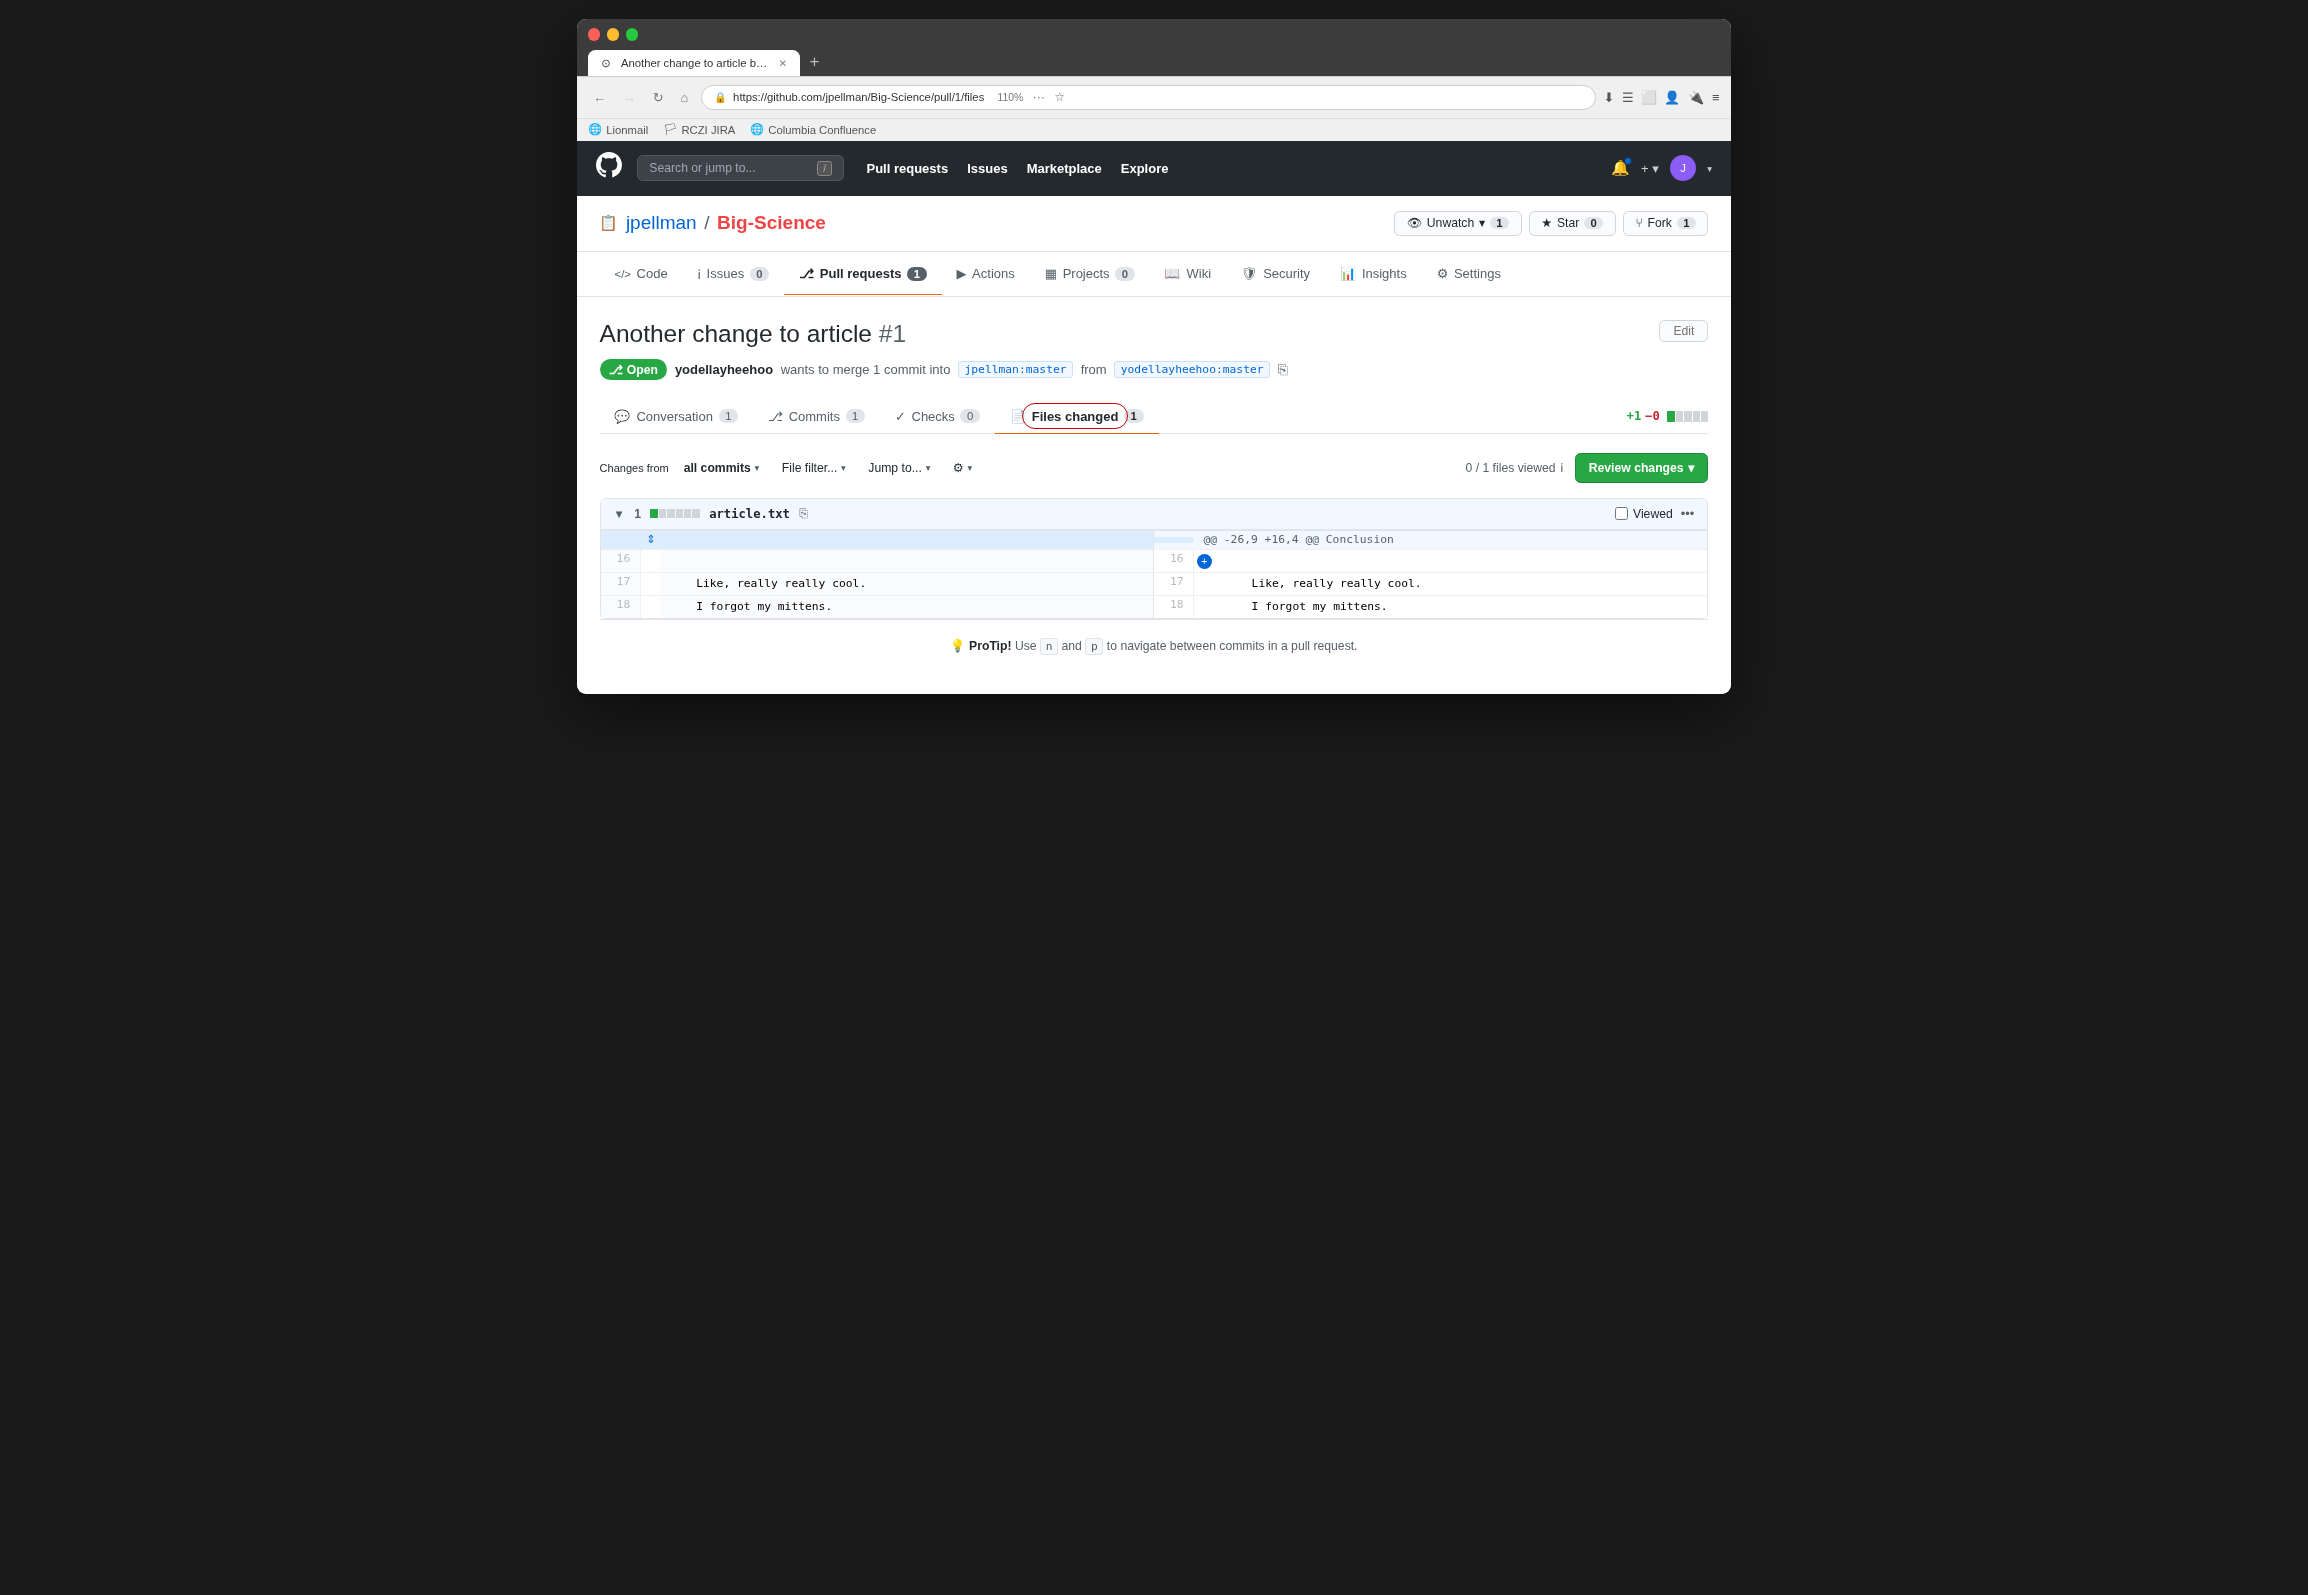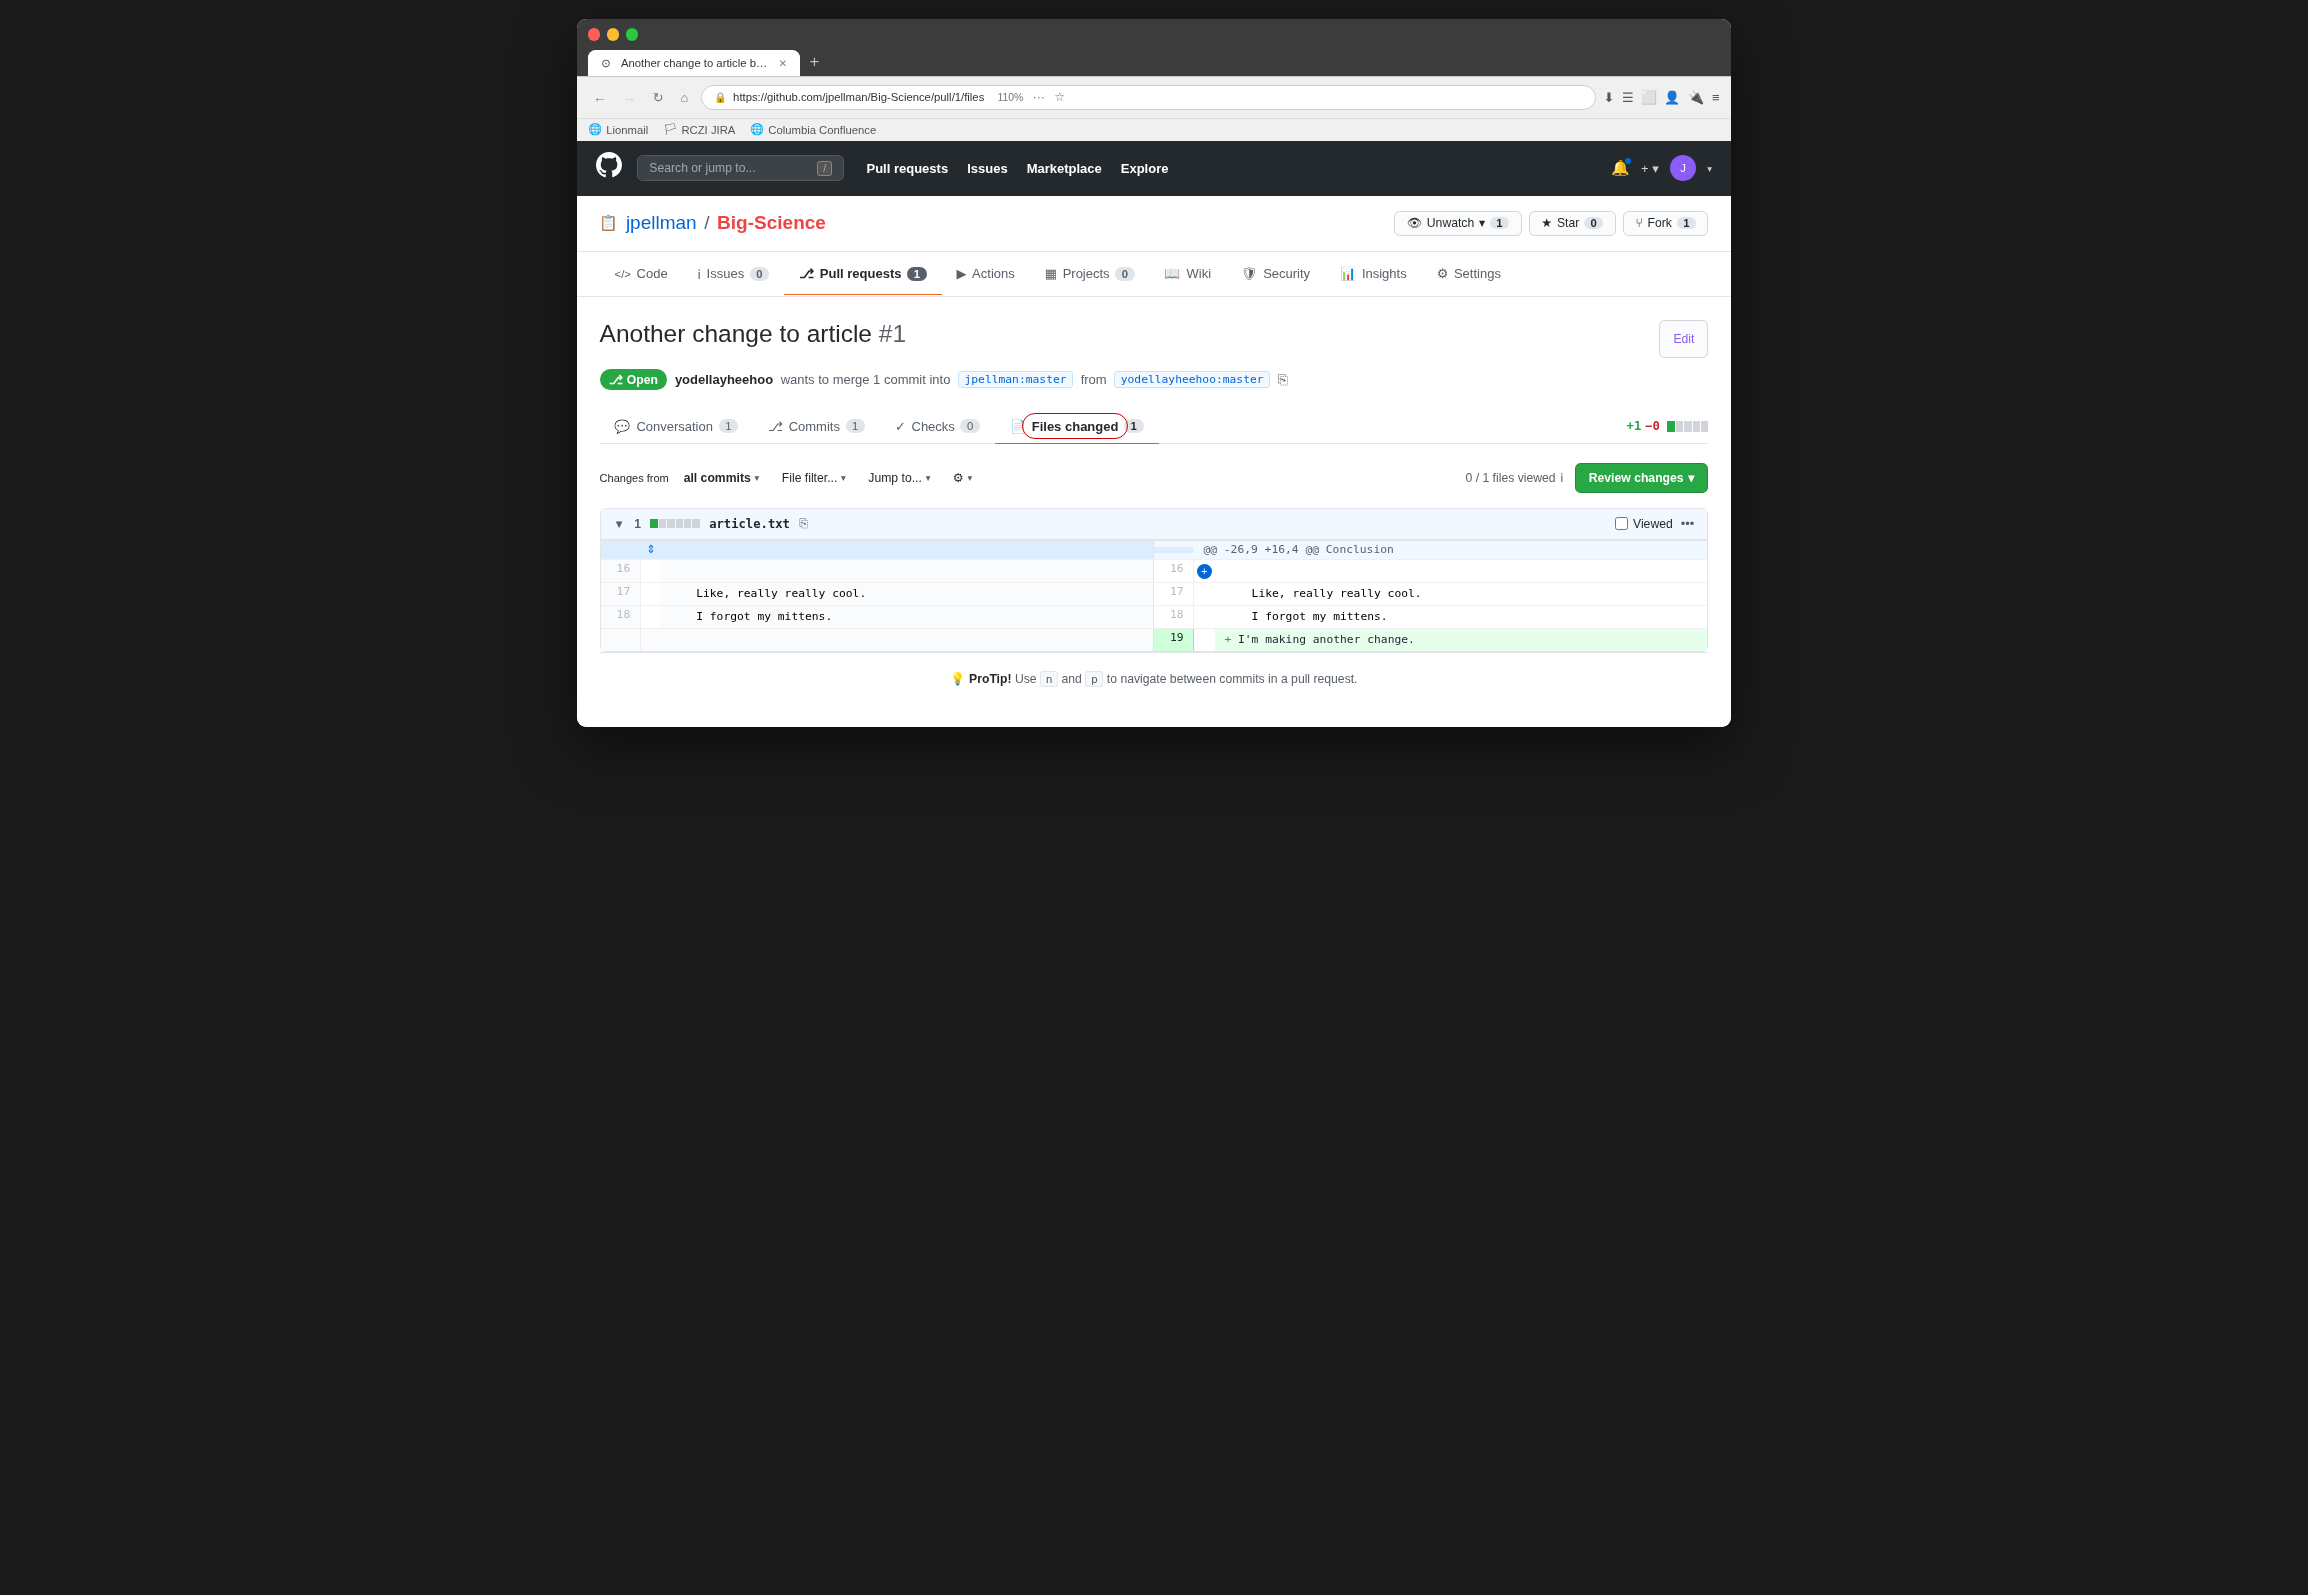--- a/index.html
+++ b/index.html
@@ -347,23 +347,23 @@
       font-weight: 400;
       color: #24292e;
     }
 
     .pr-title .pr-num { color: #586069; font-weight: 300; }
 
     .edit-btn {
       background: #fafbfc;
       border: 0.9px solid #d1d5da;
       border-radius: 5.6px;
-      padding: 11px 13px;
-      font-size: 12.2px;
-      color: #8b5cf6;
+      padding: 3px 13px;
+      font-size: 12.2px;
+      color: #737373;
       cursor: pointer;
     }
 
     .pr-subtitle {
       display: flex;
       align-items: center;
       gap: 7.5px;
       font-size: 13px;
       color: #586069;
       margin-bottom: 19px;
@@ -975,32 +975,20 @@
             <span style="width:19px;padding:1.9px 2.8px;"></span>
             <span class="code-content" style="padding:1.9px 9.4px;font-family:monospace;font-size:11.3px;flex:1;background:#fafbfc;line-height:1.6;white-space:pre;">    I forgot my mittens.</span>
           </div>
           <div class="split-cell right" style="display:flex;align-items:stretch;">
             <span class="line-num" style="min-width:40px;text-align:right;padding:1.9px 9.4px 1.9px 4.7px;color:#babbbd;background:#fff;font-family:monospace;font-size:11.3px;border-right:0.9px solid #f0f0f0;">18</span>
             <span style="width:21px;padding:1.9px 2.8px;"></span>
             <span class="code-content" style="padding:1.9px 9.4px;font-family:monospace;font-size:11.3px;flex:1;background:#fff;line-height:1.6;white-space:pre;">    I forgot my mittens.</span>
           </div>
         </div>
 
-        <div class="split-row added-row" style="display:grid;grid-template-columns:1fr 1fr;border-top:0.9px solid #f0f0f0;">
-          <div class="split-cell left" style="display:flex;align-items:stretch;border-right:0.9px solid #e1e4e8;background:#fafbfc;">
-            <span class="line-num" style="min-width:40px;text-align:right;padding:1.9px 9.4px 1.9px 4.7px;color:#babbbd;background:#fafbfc;font-family:monospace;font-size:11.3px;"></span>
-            <span style="width:19px;padding:1.9px 2.8px;"></span>
-            <span class="code-content" style="padding:1.9px 9.4px;font-family:monospace;font-size:11.3px;flex:1;background:#fafbfc;line-height:1.6;white-space:pre;"></span>
-          </div>
-          <div class="split-cell right" style="display:flex;align-items:stretch;">
-            <span class="line-num right-num" style="min-width:40px;text-align:right;padding:1.9px 9.4px 1.9px 4.7px;color:#24292e;background:#cdffd8;font-family:monospace;font-size:11.3px;border-right:0.9px solid #aaddbf;">19</span>
-            <span style="width:21px;padding:1.9px 2.8px;"></span>
-            <span class="code-content" style="padding:1.9px 9.4px;font-family:monospace;font-size:11.3px;flex:1;background:#e6ffed;line-height:1.6;white-space:pre;color:#24292e;"><span style="color:#28a745;">+</span> I'm making another change.</span>
-          </div>
-        </div>
 
       </div>
     </div>
 
     <div class="protip">
       <span>💡</span>
       <strong>ProTip!</strong>
       <span> Use </span>
       <code>n</code>
       <span> and </span>

